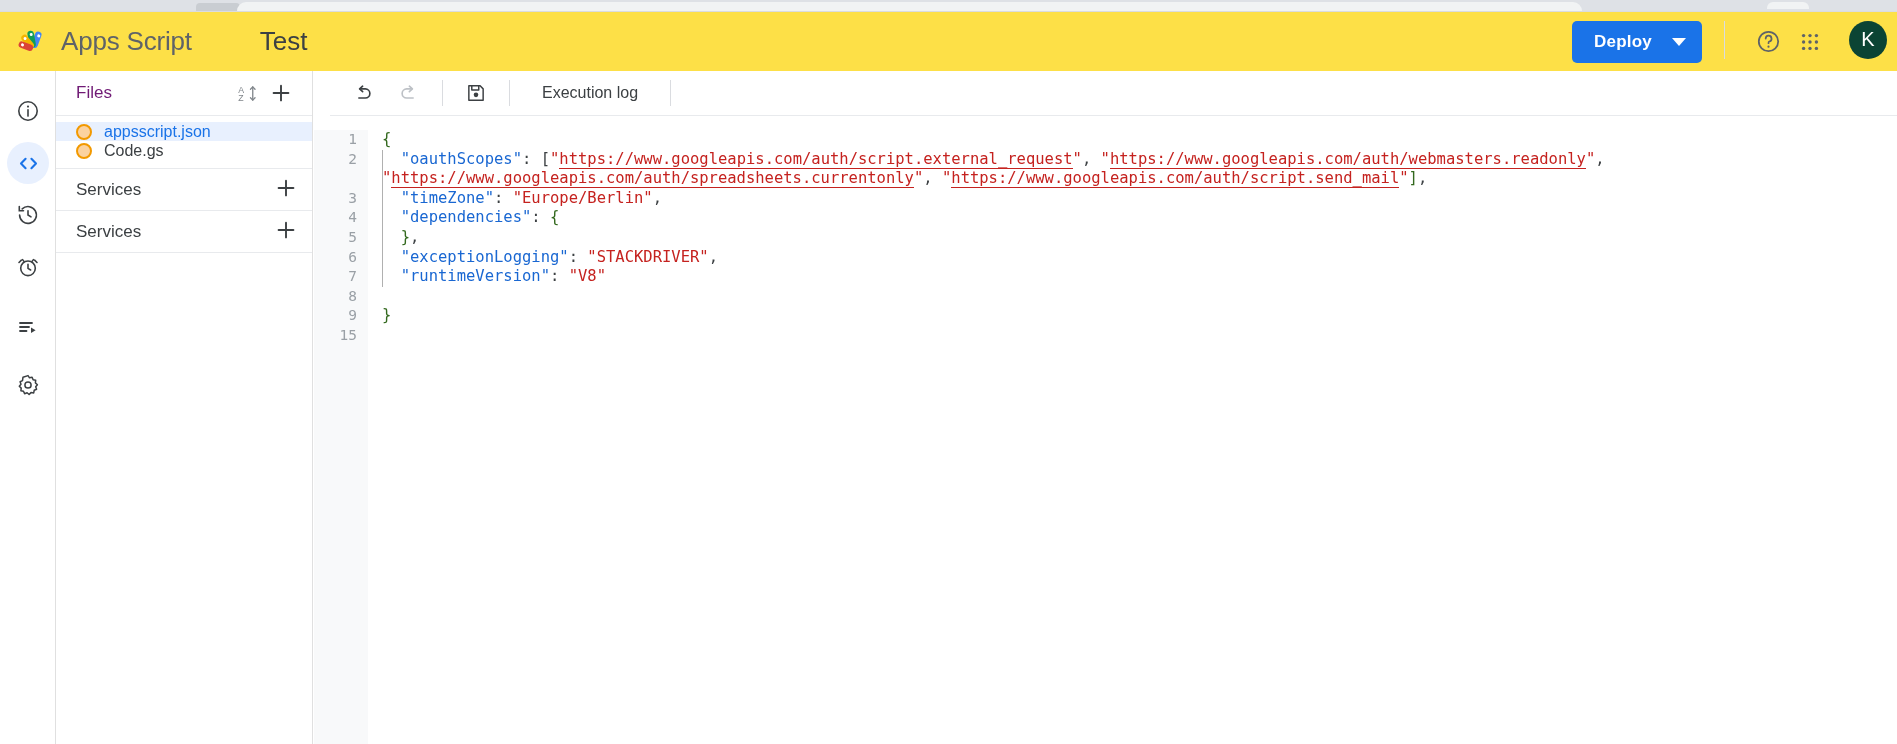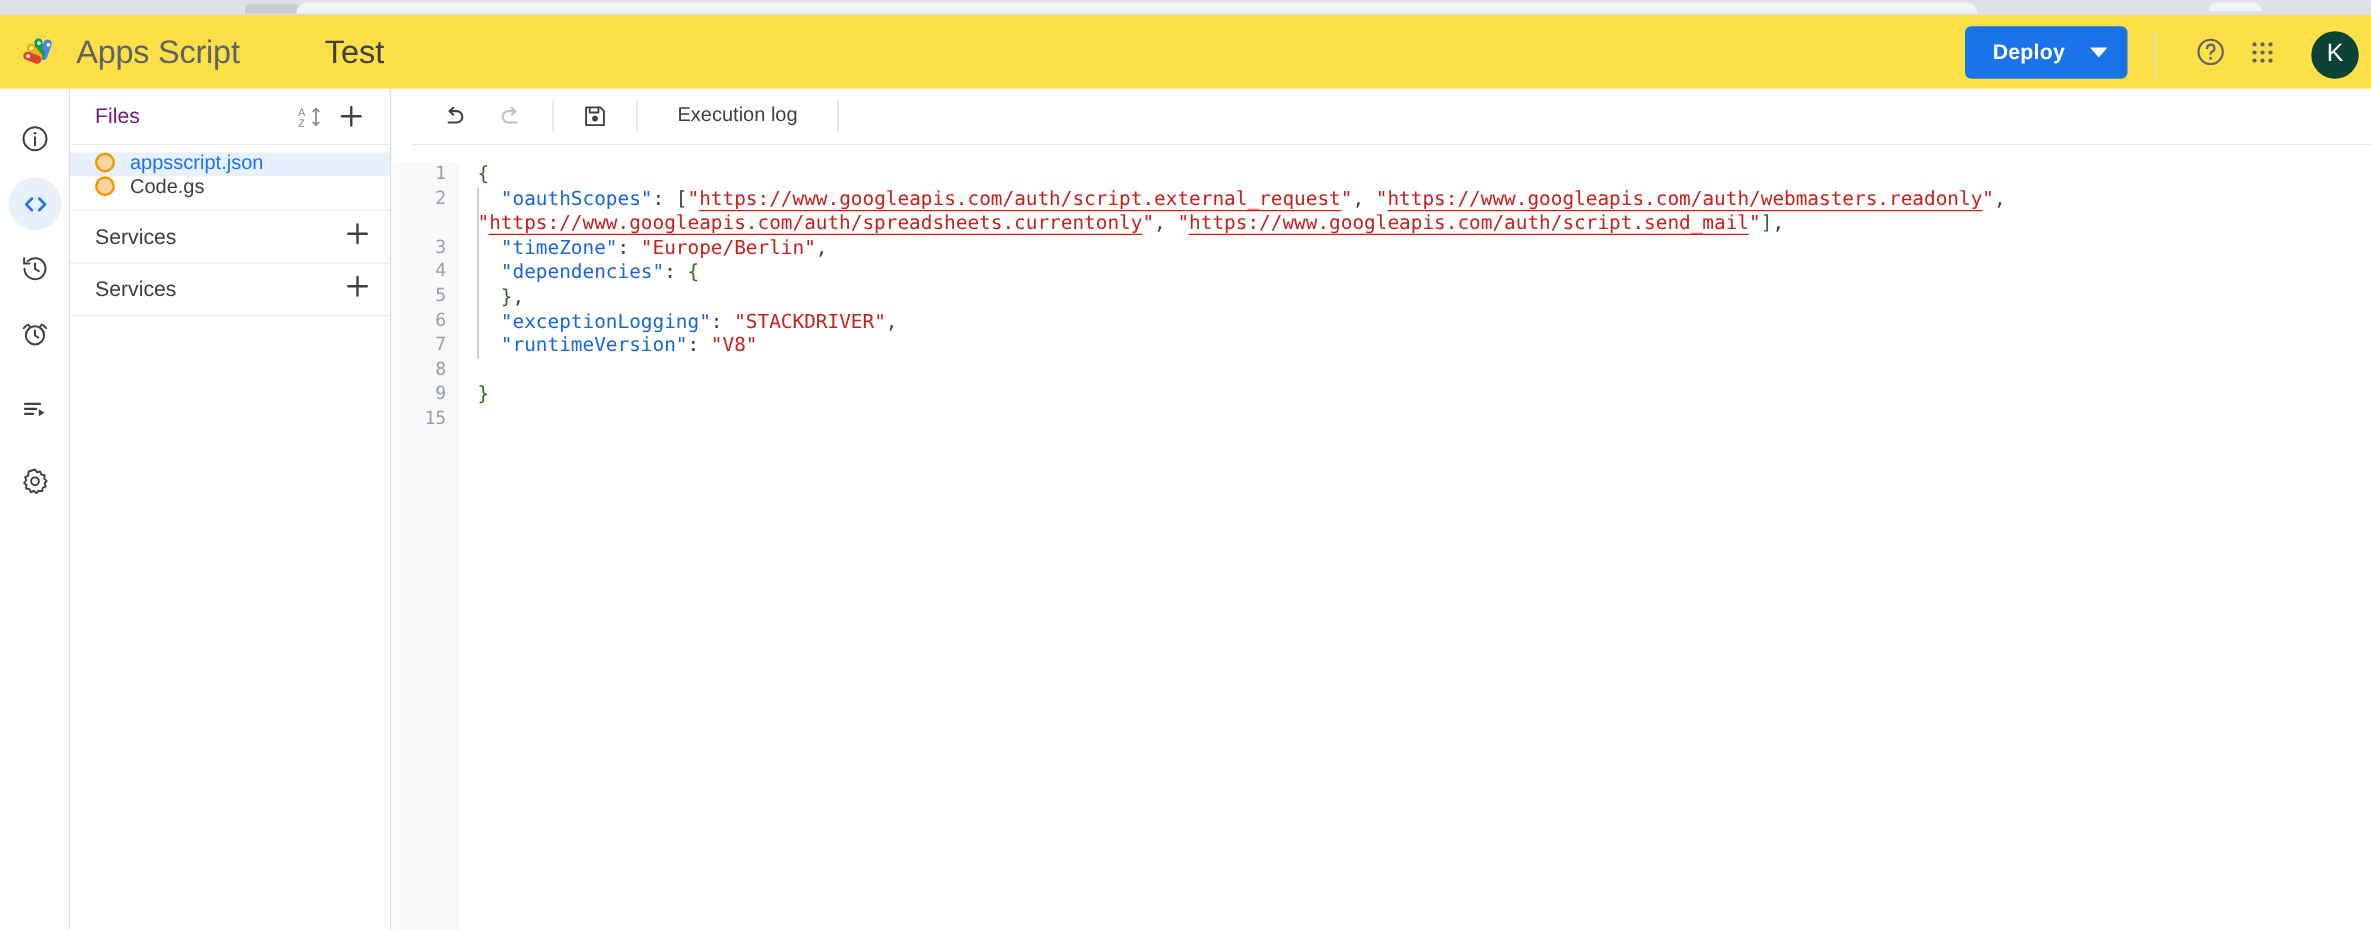--- a/index.html
+++ b/index.html
@@ -48,21 +48,21 @@
   .brand-logo { width: 30px; height: 30px; position: relative; }
   .brand-name {
     font-size: 26px; color: #5f6368; margin-left: 13px;
     font-weight: 400; letter-spacing: -0.2px; white-space: nowrap;
   }
   .project-title {
     font-size: 26px; color: #3c4043; margin-left: 68px;
     font-weight: 400; white-space: nowrap;
   }
   .appbar-right {
-    margin-left: auto; display: flex; align-items: flex-end; margin-right: 10px;
+    margin-left: auto; display: flex; align-items: flex-start; margin-right: 10px;
   }
   .deploy-btn {
     background: #1a73e8; color: #ffffff;
     height: 42px; border-radius: 5px;
     display: flex; align-items: center;
     padding: 0 16px 0 22px; cursor: pointer; border: none;
   }
   .deploy-btn .label { font-size: 17px; font-weight: 600; letter-spacing: .2px; }
   .deploy-btn .caret {
     width: 0; height: 0; margin-left: 20px;
@@ -115,21 +115,21 @@
   .panel-head .title {
     font-size: 17px; color: #701a75; font-weight: 500; flex: 1;
   }
   .panel-head .act {
     width: 34px; height: 34px; display: flex;
     align-items: center; justify-content: center;
     cursor: pointer; color: #5f6368;
   }
   .file-list { padding: 6px 0 8px 0; border-bottom: 1px solid #e8eaed; }
   .file-row {
-    height: 19px; display: flex; align-items: flex-start;
+    height: 19px; display: flex; align-items: center;
     padding-left: 20px; cursor: pointer;
   }
   .file-row.selected { background: #e8f0fe; }
   .file-dot {
     width: 16px; height: 16px; border-radius: 50%;
     background: #fbd2a0; border: 2px solid #f29900;
     flex: none; margin-right: 12px;
   }
   .file-name { font-size: 16px; color: #3c4043; }
   .file-row.selected .file-name { color: #1a73e8; }

